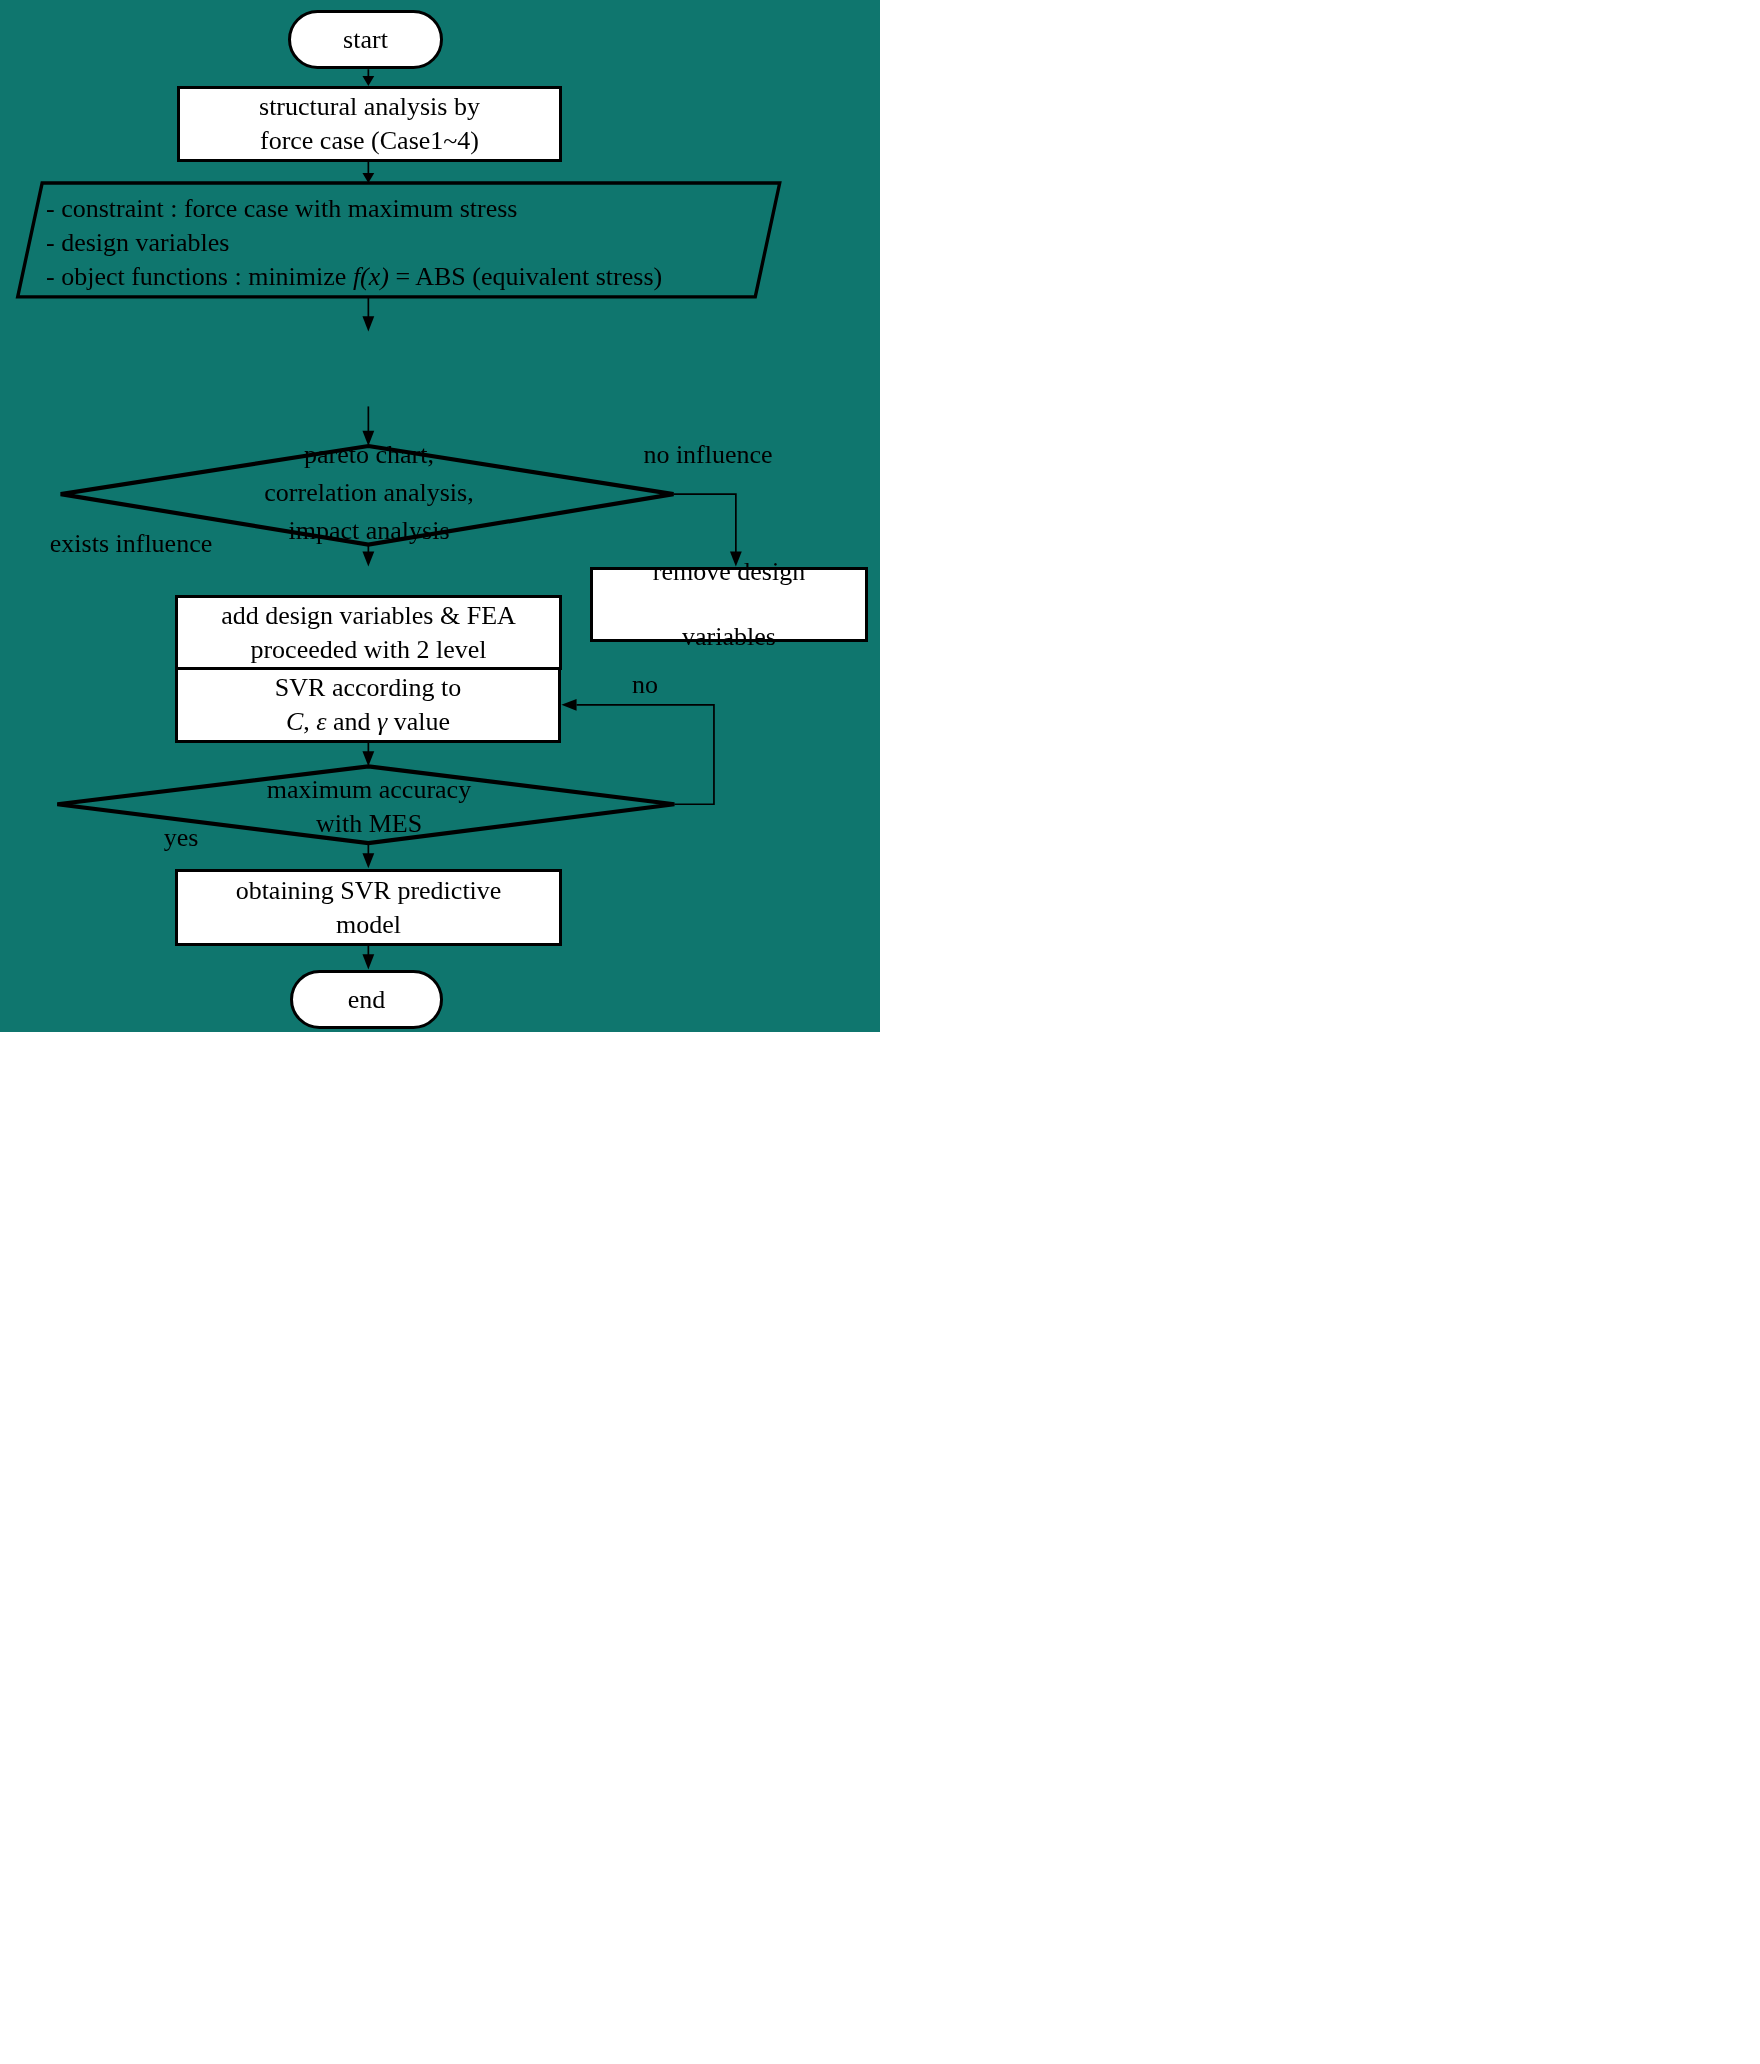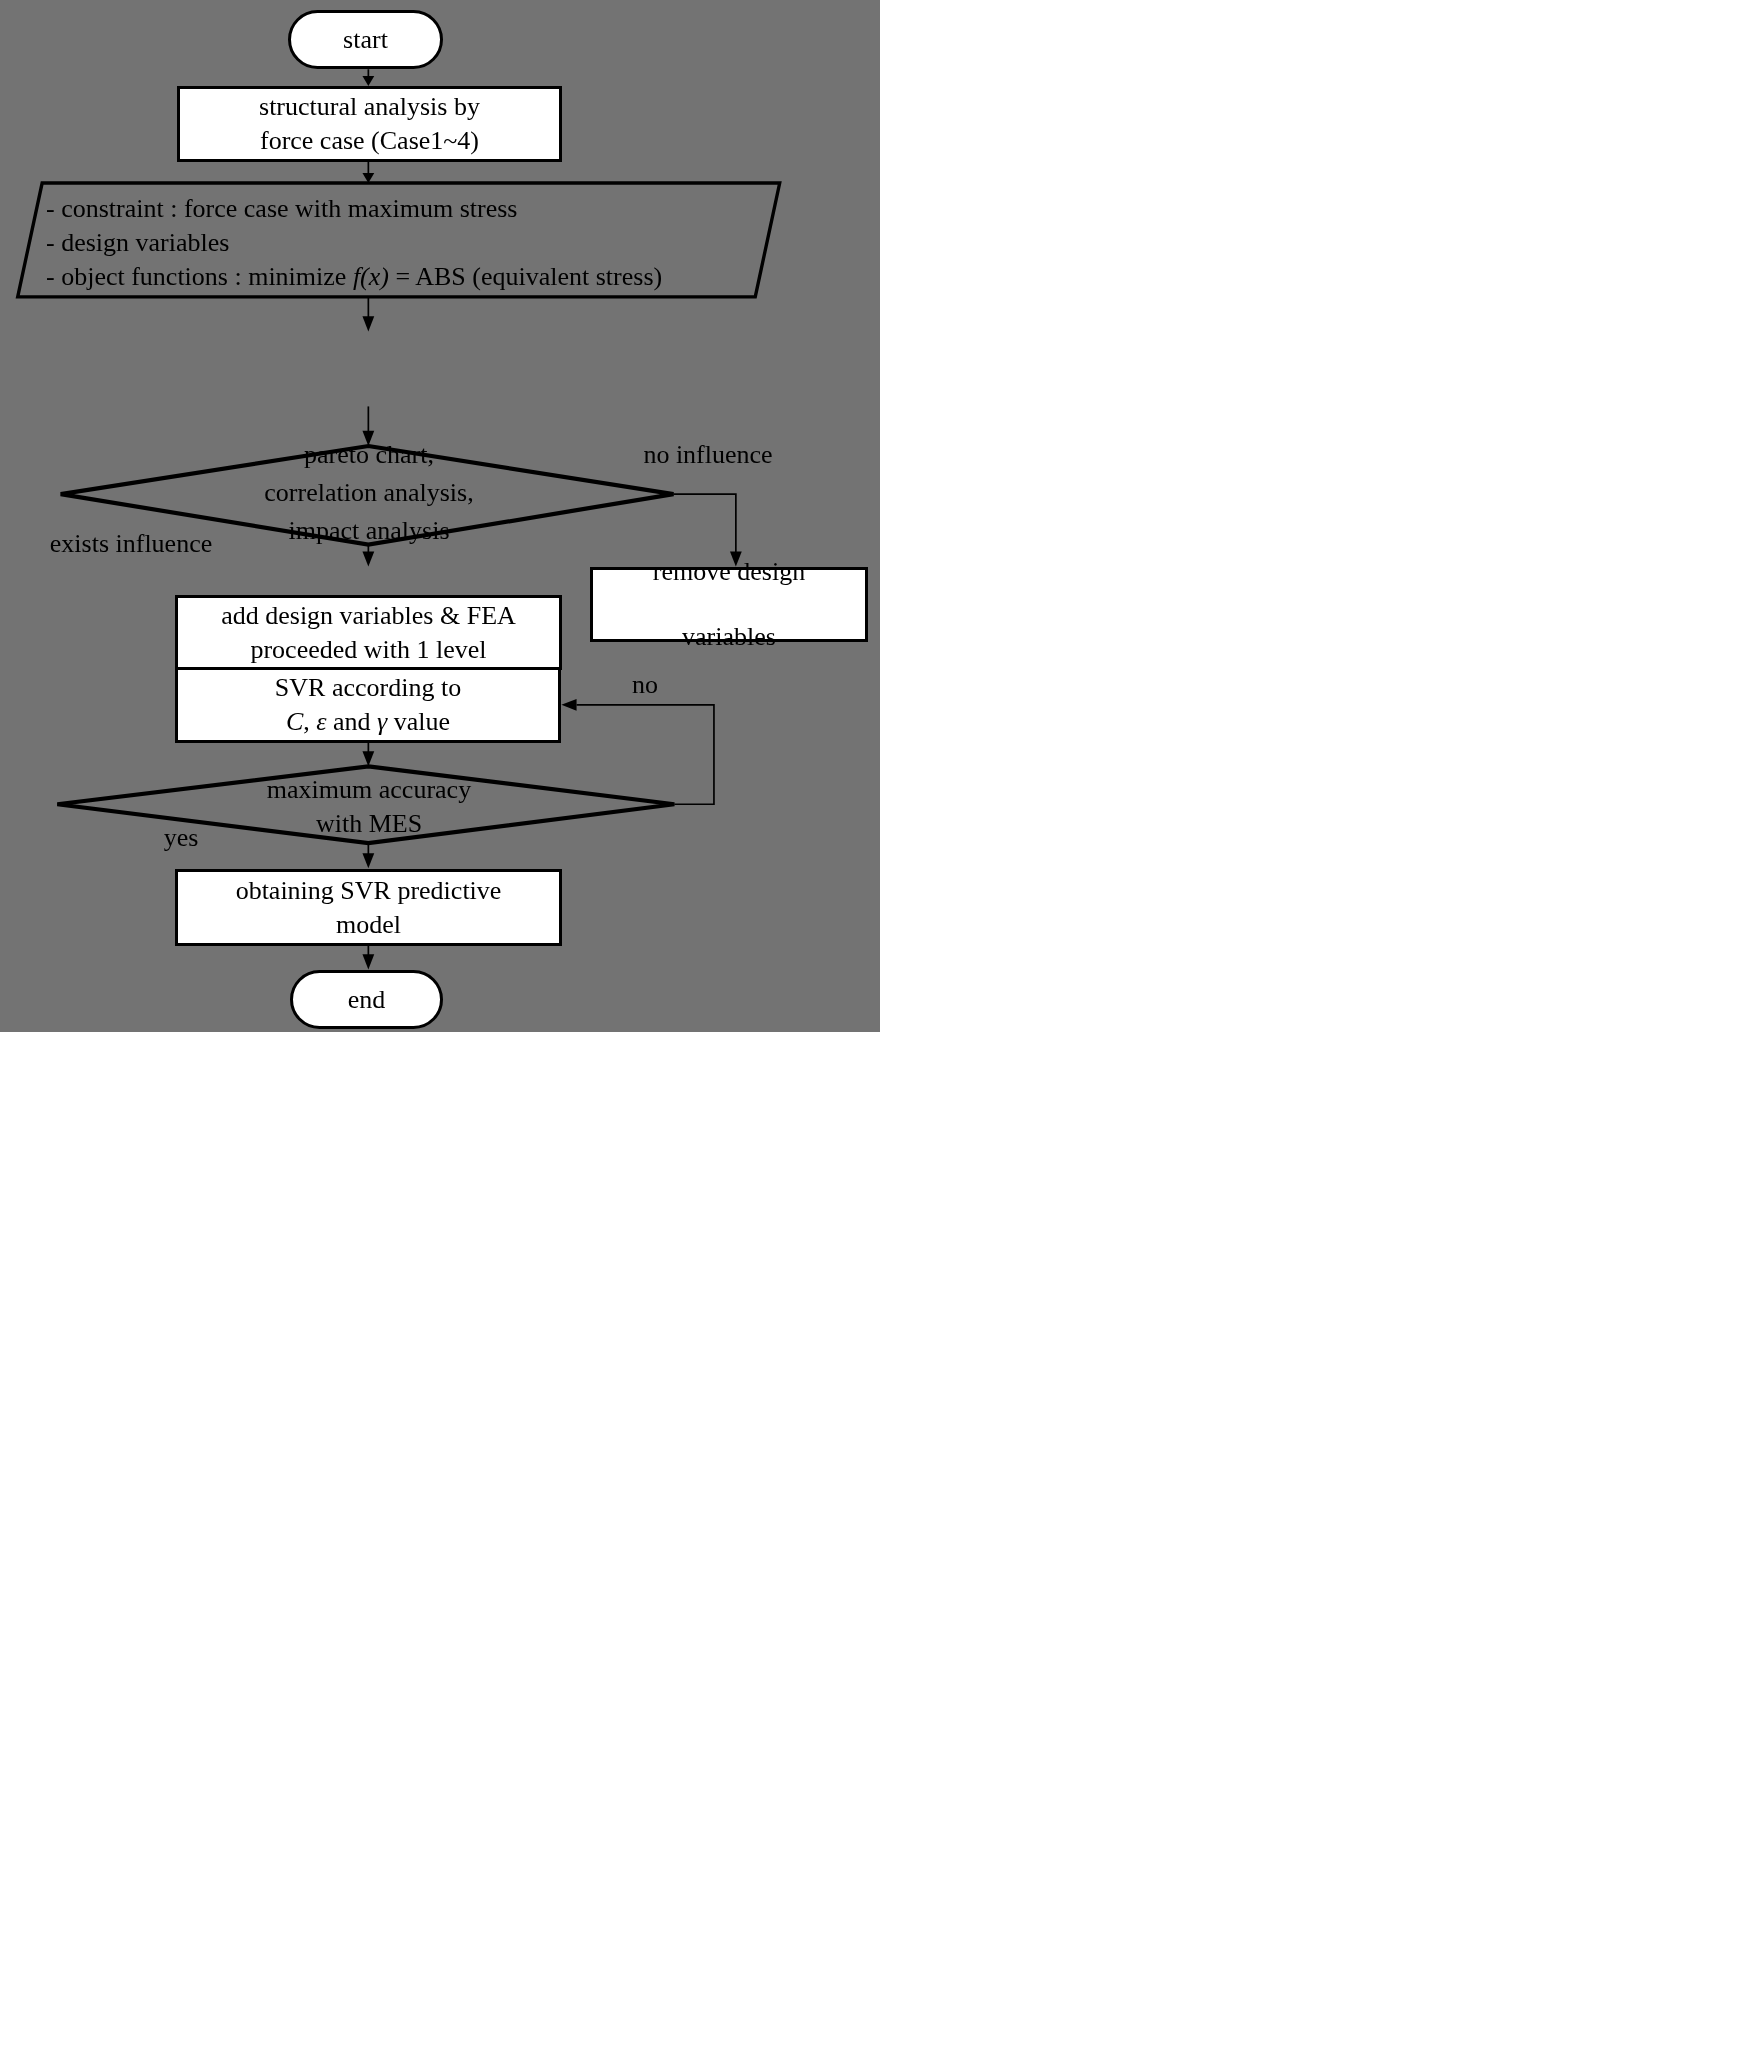--- a/index.html
+++ b/index.html
@@ -1,17 +1,17 @@
 <!DOCTYPE html>
 <html style="font-size:13.5px"><head>
 <meta charset="utf-8">
 <style>
   html,body{margin:0;padding:0;background:#ffffff;}
   #canvas{
-    position:relative;width:880px;height:1032px;background:#737373;
+    position:relative;width:880px;height:1032px;background:#0f766e;
     font-family:"Liberation Serif",serif;color:#000;overflow:hidden;
   }
   #wires{position:absolute;left:0;top:0;width:880px;height:1032px;}
   .node{
     position:absolute;box-sizing:border-box;
     display:flex;flex-direction:column;align-items:center;justify-content:center;
     text-align:center;font-size:26px;line-height:34px;white-space:nowrap;
   }
   .process{border:3.4px solid #000;background:#ffffff;}
   .terminator{border:3.4px solid #000;border-radius:32px;background:#ffffff;}
@@ -90,21 +90,21 @@
     <div>impact analysis</div>
   </div>
 
   <div class="edge-label" style="left:131px;top:544px;">exists influence</div>
   <div class="edge-label" style="left:708px;top:455px;">no influence</div>
   <div class="edge-label" style="left:181px;top:838px;">yes</div>
   <div class="edge-label" style="left:645px;top:685px;">no</div>
 
   <div class="node process" style="left:175px;top:567px;width:387px;height:75px;margin-top:28px;">
     <div>add design variables &amp; FEA</div>
-    <div>proceeded with 1 level</div>
+    <div>proceeded with 2 level</div>
   </div>
 
   <div class="node process" style="left:590px;top:567px;width:278px;height:75px;gap:31px;">
     <div>remove design</div>
     <div>variables</div>
   </div>
 
   <div class="node process" style="left:175px;top:667px;width:386px;height:76px;">
     <div>SVR according to</div>
     <div><span class="it">C</span><span>, </span><span class="it">ε</span><span> and </span><span class="it">γ</span><span> value</span></div>

